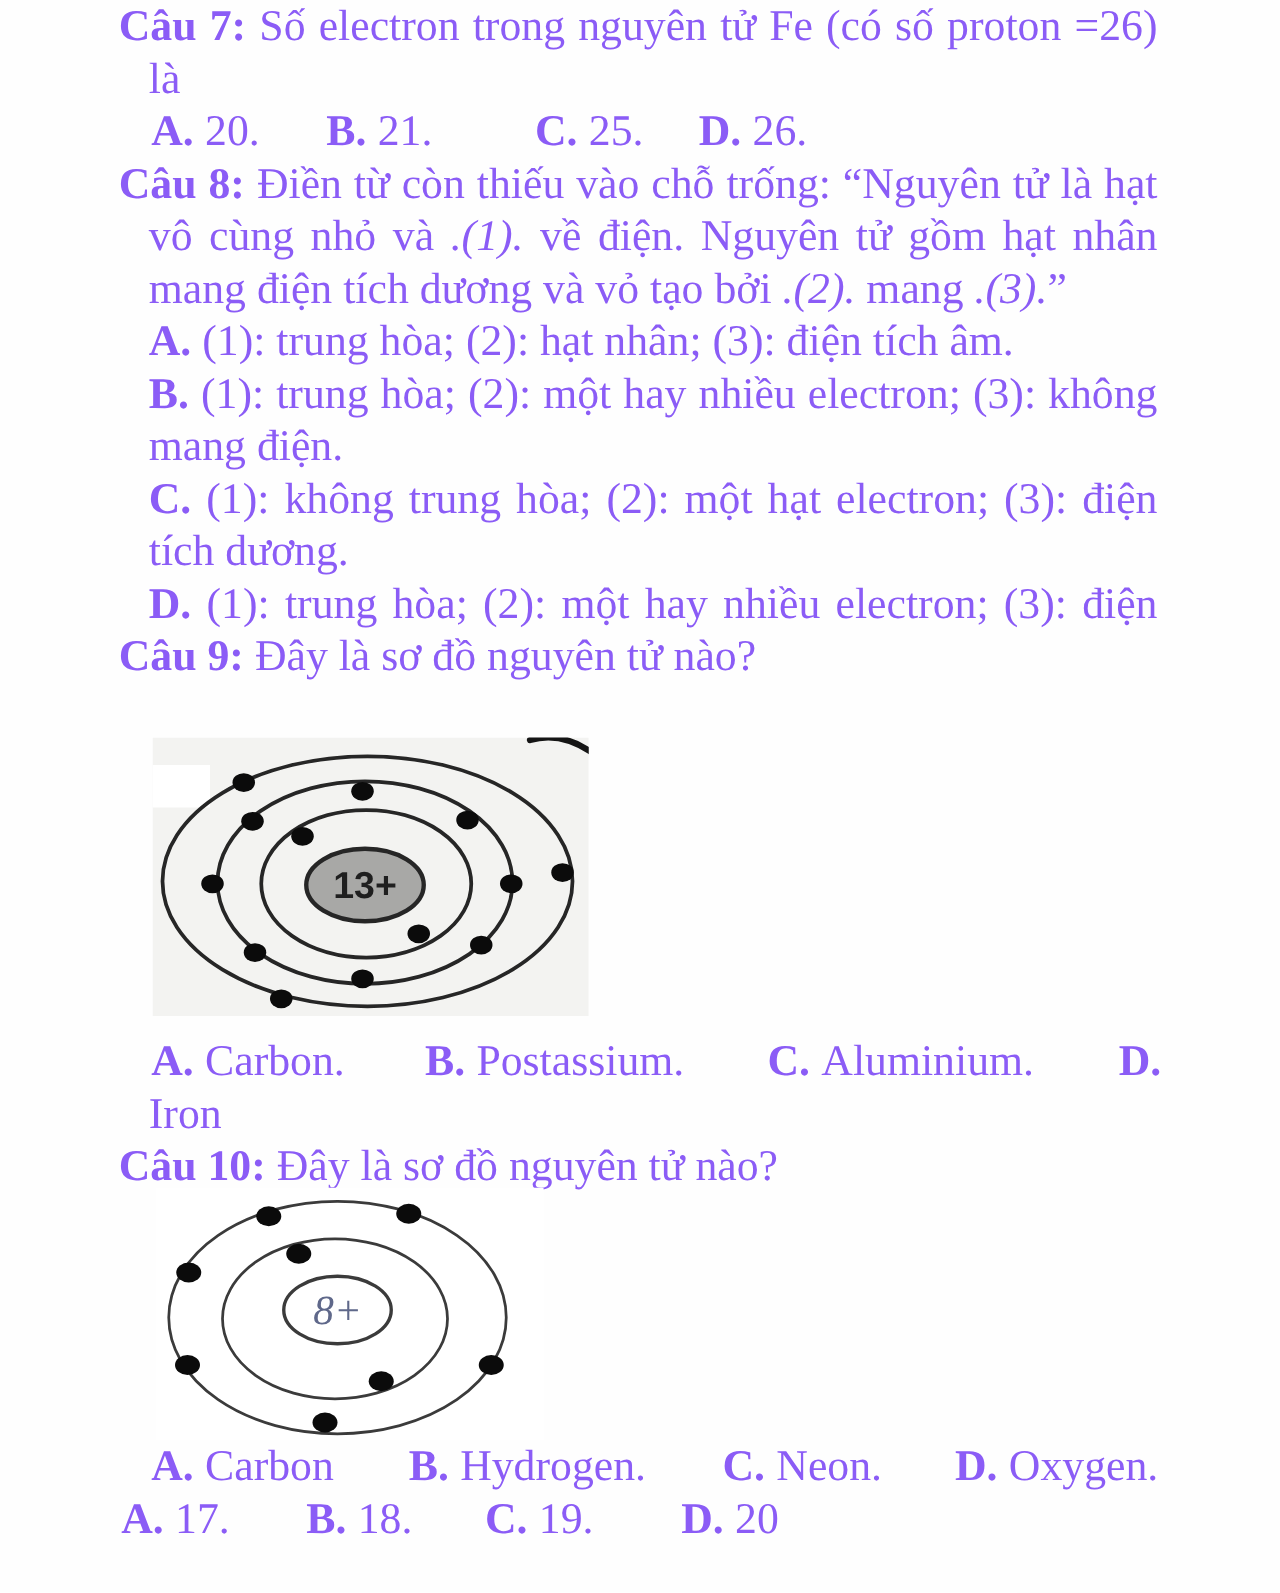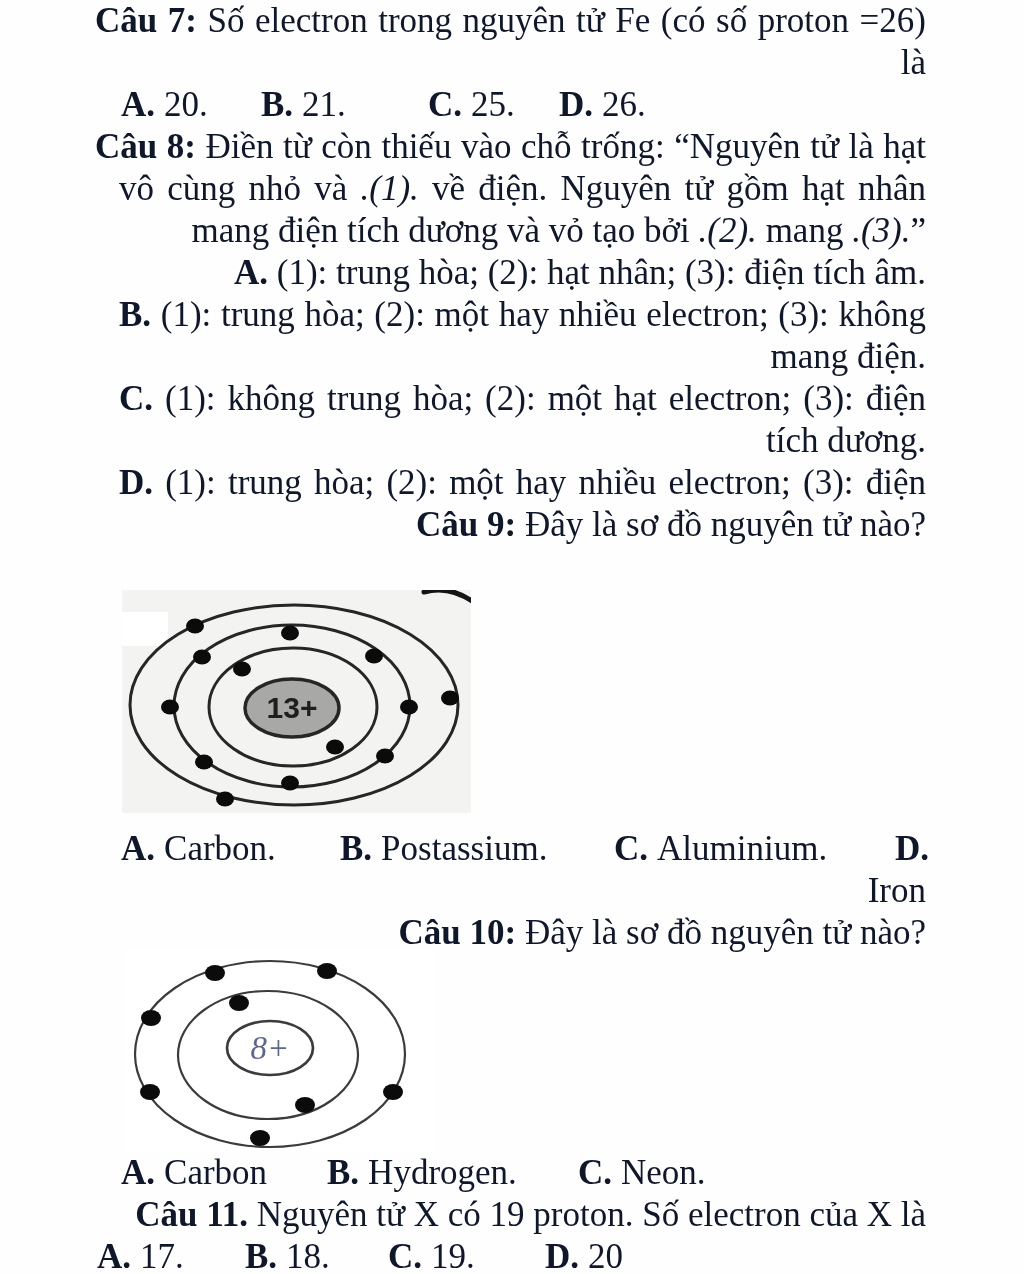--- a/index.html
+++ b/index.html
@@ -1,28 +1,28 @@
 <!DOCTYPE html>
 <html><head>
 <meta charset="utf-8">
 <style>
   html,body { margin:0; padding:0; background:#ffffff; }
   .page {
     position:relative; width:1024px; height:1274px; overflow:hidden;
-    background:#fefefe; color:#0f172a;
+    background:#fefefe; color:#8b5cf6;
     font-family:"Liberation Serif","DejaVu Serif",serif;
     font-size:35px; line-height:42px;
   }
   .b { font-weight:bold; }
   .i { font-style:italic; }
   .tcol { position:absolute; left:95px; width:831px; }
   #tcol1 { top:0; }
   #tcol2 { top:828px; }
   #tcol3 { top:1152px; }
-  .ln { height:42px; text-align:right; }
+  .ln { height:42px; text-align:left; }
   .jt { text-align:justify; text-align-last:justify; }
   .ind { padding-left:24px; }
   .orow { position:relative; height:42px; }
   .opt { position:absolute; top:0; white-space:nowrap; }
   .ok { font-weight:bold; }
   .ov { margin-left:9px; }
   .r7  .o0{left:26px}  .r7  .o1{left:166px} .r7  .o2{left:333px} .r7  .o3{left:464px}
   .r9  .o0{left:26px}  .r9  .o1{left:245px} .r9  .o2{left:519px} .r9  .o3{left:800px}
   .r10 .o0{left:26px}  .r10 .o1{left:232px} .r10 .o2{left:483px} .r10 .o3{left:669px}
   .r11 .o0{left:2px}   .r11 .o1{left:150px} .r11 .o2{left:293px} .r11 .o3{left:450px}
@@ -107,22 +107,22 @@
       <ellipse cx="393" cy="1092" rx="10" ry="8" fill="#0b0b0b"></ellipse>
       <ellipse cx="239" cy="1003" rx="10" ry="8" fill="#0b0b0b"></ellipse>
       <ellipse cx="305" cy="1105" rx="10" ry="8" fill="#0b0b0b"></ellipse>
     </svg>
 
   <div id="tcol3" class="tcol">
     <div class="orow r10">
       <span class="opt o0"><span class="ok">A.</span><span class="ov">Carbon</span></span>
       <span class="opt o1"><span class="ok">B.</span><span class="ov">Hydrogen.</span></span>
       <span class="opt o2"><span class="ok">C.</span><span class="ov">Neon.</span></span>
+      <span class="opt o3"><span class="ok">D.</span><span class="ov">Oxygen.</span></span>
     </div>
-    <div class="ln"><span class="b">Câu 11.</span><span> Nguyên tử X có 19 proton. Số electron của X là</span></div>
     <div class="orow r11">
       <span class="opt o0"><span class="ok">A.</span><span class="ov">17.</span></span>
       <span class="opt o1"><span class="ok">B.</span><span class="ov">18.</span></span>
       <span class="opt o2"><span class="ok">C.</span><span class="ov">19.</span></span>
       <span class="opt o3"><span class="ok">D.</span><span class="ov">20</span></span>
     </div>
   </div>
 
 </div>
 

